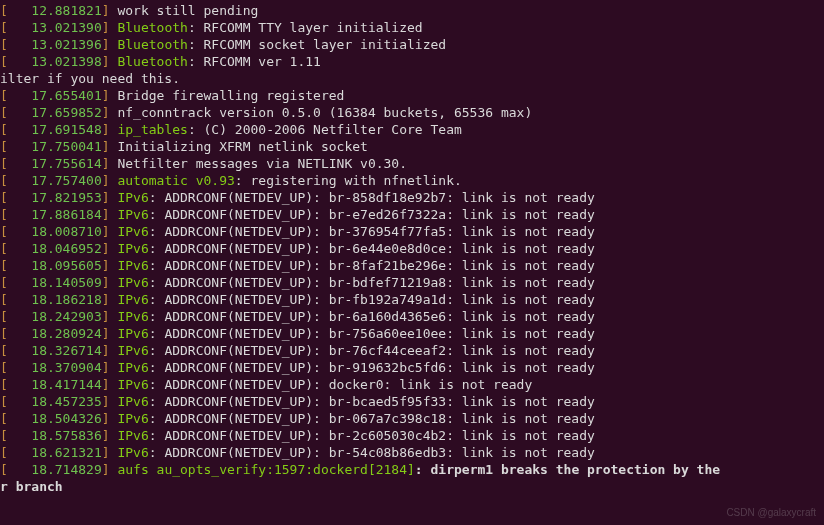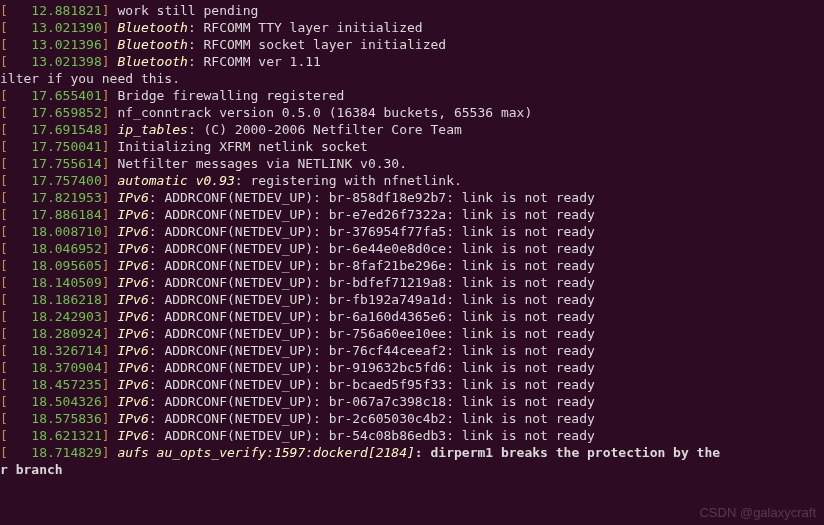--- a/index.html
+++ b/index.html
@@ -10,29 +10,29 @@
     line-height: 17px;
     color: #d9d9d9;
     width: 824px;
     height: 525px;
     overflow: hidden;
     padding: 2px 0 0 0;
   }
   .line { white-space: pre; }
   .br   { color: #c78f3f; } 
   .ts   { color: #6fc24f; } 
-  .cat  { color: #fef9c3; font-style: italic; } 
+  .cat  { color: #84cc16; } 
   .txt  { color: #d9d9d9; }
   .bold { font-weight: bold; }
   #watermark {
     position: absolute;
     right: 8px;
     bottom: 4px;
     color: rgba(200,200,200,0.25);
-    font-size: 13px;
+    font-size: 10px;
     font-family: sans-serif;
     pointer-events: none;
   }
   #log { position: relative; }
 </style>
 </head>
 <body>
 
 <div id="log">
     <div class="line"><span class="br">[   </span><span class="ts">12.881821</span><span class="br">] </span><span class="txt">work still pending</span></div>
@@ -50,20 +50,21 @@
     <div class="line"><span class="br">[   </span><span class="ts">17.886184</span><span class="br">] </span><span class="cat">IPv6</span><span class="txt">: ADDRCONF(NETDEV_UP): br-e7ed26f7322a: link is not ready</span></div>
     <div class="line"><span class="br">[   </span><span class="ts">18.008710</span><span class="br">] </span><span class="cat">IPv6</span><span class="txt">: ADDRCONF(NETDEV_UP): br-376954f77fa5: link is not ready</span></div>
     <div class="line"><span class="br">[   </span><span class="ts">18.046952</span><span class="br">] </span><span class="cat">IPv6</span><span class="txt">: ADDRCONF(NETDEV_UP): br-6e44e0e8d0ce: link is not ready</span></div>
     <div class="line"><span class="br">[   </span><span class="ts">18.095605</span><span class="br">] </span><span class="cat">IPv6</span><span class="txt">: ADDRCONF(NETDEV_UP): br-8faf21be296e: link is not ready</span></div>
     <div class="line"><span class="br">[   </span><span class="ts">18.140509</span><span class="br">] </span><span class="cat">IPv6</span><span class="txt">: ADDRCONF(NETDEV_UP): br-bdfef71219a8: link is not ready</span></div>
     <div class="line"><span class="br">[   </span><span class="ts">18.186218</span><span class="br">] </span><span class="cat">IPv6</span><span class="txt">: ADDRCONF(NETDEV_UP): br-fb192a749a1d: link is not ready</span></div>
     <div class="line"><span class="br">[   </span><span class="ts">18.242903</span><span class="br">] </span><span class="cat">IPv6</span><span class="txt">: ADDRCONF(NETDEV_UP): br-6a160d4365e6: link is not ready</span></div>
     <div class="line"><span class="br">[   </span><span class="ts">18.280924</span><span class="br">] </span><span class="cat">IPv6</span><span class="txt">: ADDRCONF(NETDEV_UP): br-756a60ee10ee: link is not ready</span></div>
     <div class="line"><span class="br">[   </span><span class="ts">18.326714</span><span class="br">] </span><span class="cat">IPv6</span><span class="txt">: ADDRCONF(NETDEV_UP): br-76cf44ceeaf2: link is not ready</span></div>
     <div class="line"><span class="br">[   </span><span class="ts">18.370904</span><span class="br">] </span><span class="cat">IPv6</span><span class="txt">: ADDRCONF(NETDEV_UP): br-919632bc5fd6: link is not ready</span></div>
+    <div class="line"><span class="br">[   </span><span class="ts">18.417144</span><span class="br">] </span><span class="cat">IPv6</span><span class="txt">: ADDRCONF(NETDEV_UP): docker0: link is not ready</span></div>
     <div class="line"><span class="br">[   </span><span class="ts">18.457235</span><span class="br">] </span><span class="cat">IPv6</span><span class="txt">: ADDRCONF(NETDEV_UP): br-bcaed5f95f33: link is not ready</span></div>
     <div class="line"><span class="br">[   </span><span class="ts">18.504326</span><span class="br">] </span><span class="cat">IPv6</span><span class="txt">: ADDRCONF(NETDEV_UP): br-067a7c398c18: link is not ready</span></div>
     <div class="line"><span class="br">[   </span><span class="ts">18.575836</span><span class="br">] </span><span class="cat">IPv6</span><span class="txt">: ADDRCONF(NETDEV_UP): br-2c605030c4b2: link is not ready</span></div>
     <div class="line"><span class="br">[   </span><span class="ts">18.621321</span><span class="br">] </span><span class="cat">IPv6</span><span class="txt">: ADDRCONF(NETDEV_UP): br-54c08b86edb3: link is not ready</span></div>
     <div class="line"><span class="br">[   </span><span class="ts">18.714829</span><span class="br">] </span><span class="cat">aufs au_opts_verify:1597:dockerd[2184]</span><span class="txt bold">: dirperm1 breaks the protection by the</span></div>
     <div class="line"><span class="txt bold">r branch</span></div>
   </div>
 <div id="watermark">CSDN @galaxycraft</div>
 
 </body></html>

